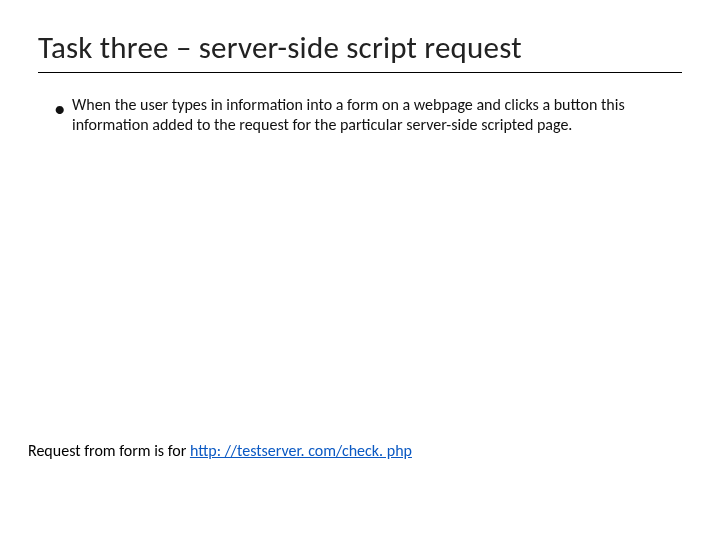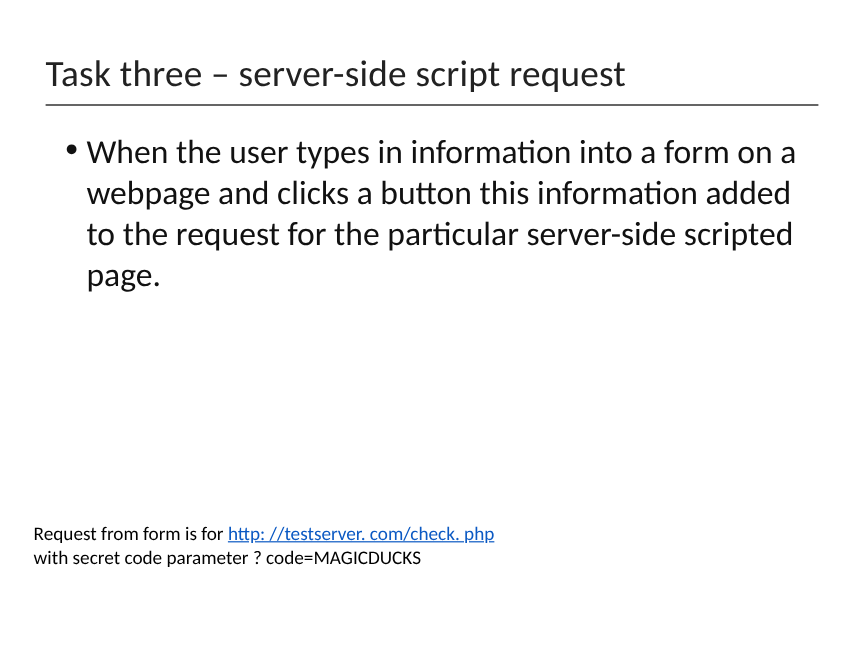--- a/index.html
+++ b/index.html
@@ -10,40 +10,39 @@
     background: #fff;
     font-family: Calibri, "Segoe UI", Arial, sans-serif;
     color: #000;
   }
   .slide {
     box-sizing: border-box;
     width: 720px;
     height: 503px;
     padding: 28px 38px 0 38px;
     position: relative;
-    margin-top: 15px;
   }
   .title {
     font-size: 31px;
     font-weight: 400;
     color: #222;
     margin: 0 0 6px 0;
     letter-spacing: 0.2px;
   }
   .title-rule {
     border: none;
     border-top: 1.5px solid #000;
     margin: 0 0 22px 0;
     width: 100%;
   }
   .bullets {
     list-style: none;
     padding: 0 0 0 8px;
     margin: 0 8px 0 8px;
-    font-size: 28px;
+    font-size: 16px;
     line-height: 1.22;
     color: #111;
   }
   .bullets li {
     position: relative;
     padding-left: 18px;
     margin-bottom: 2px;
   }
   .bullets li::before {
     content: "•";
@@ -72,15 +71,14 @@
 <body>
 
 <div class="slide">
   <h1 class="title">Task three – server-side script request</h1>
   <hr class="title-rule">
   <ul class="bullets">
     <li>When the user types in information into a form on a webpage and clicks a button this information added to the request for the particular server-side scripted page.</li>
   </ul>
   <div class="footer">
     <span>Request from form is for </span><span class="url">http: //testserver. com/check. php</span><br>
-    <span>with secret code parameter ? code=MAGICDUCKS</span>
   </div>
 </div>
 
 </body></html>

